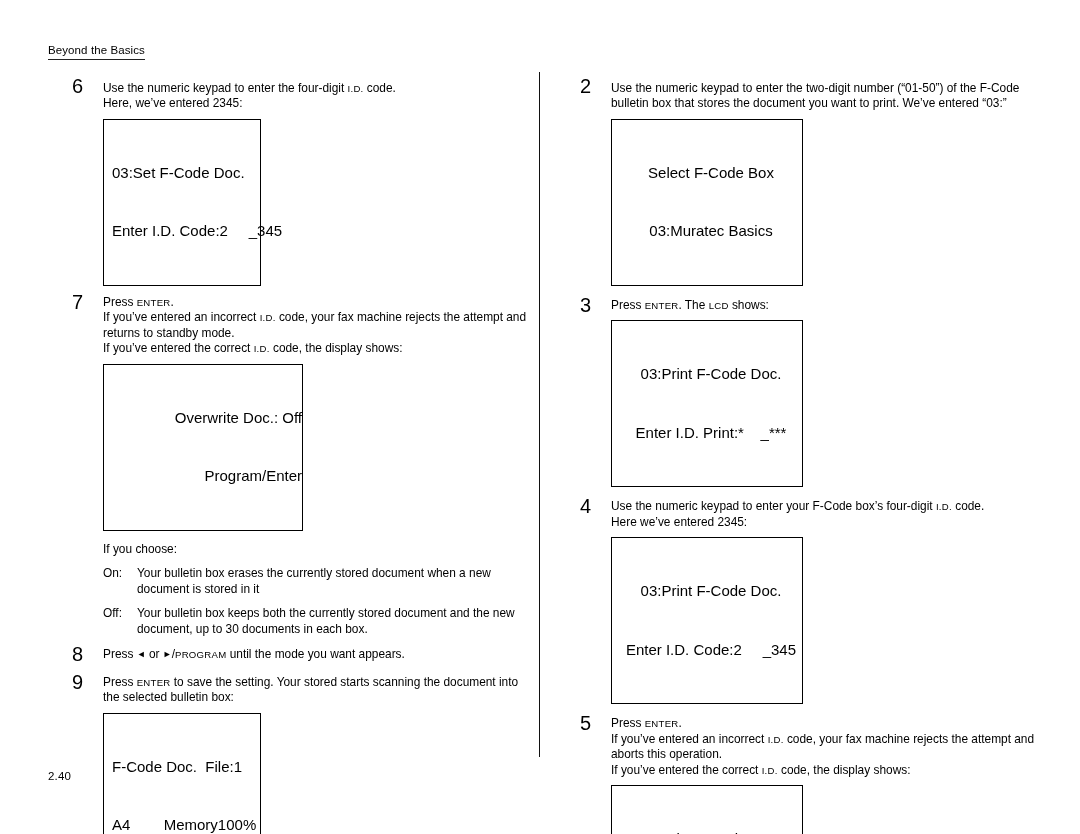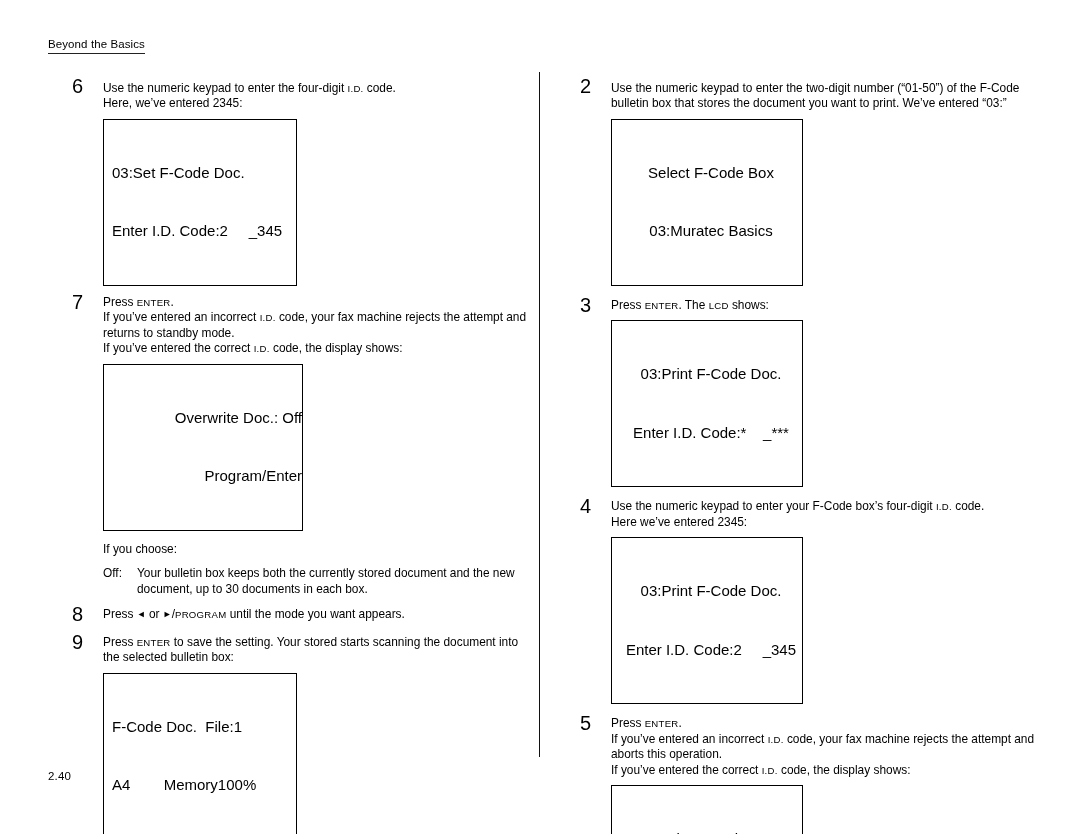--- a/index.html
+++ b/index.html
@@ -18,21 +18,21 @@
 
   .page {
     position: absolute;
     inset: 0;
   }
 
   
   .running-head {
     position: absolute;
     left: 48px;
-    top: 38px;
+    top: 44px;
     font-size: 11.5px;
     letter-spacing: 0.1px;
     padding-bottom: 3px;
     border-bottom: 1.4px solid #222;
     display: inline-block;
   }
 
   
   .folio {
     position: absolute;
@@ -93,21 +93,21 @@
   }
 
   .arrow { font-size: 9px; vertical-align: 1px; }
 
   
   .lcd {
     border: 1.6px solid #000;
     box-sizing: border-box;
     padding: 4px 0 5px 8px;
     margin: 7px 0 4px 0;
-    width: 194px;
+    width: 158px;
     font-size: 15px;
     line-height: 1.30;
     white-space: pre;
   }
   .lcd.wide { width: 200px; text-align: right; }
   .lcd.mid  { width: 192px; text-align: center; }
 
   .lcd-line { display: block; }
 
   
@@ -152,20 +152,24 @@
       <div class="step-num tight">7</div>
       <p class="para"><span>Press </span><span class="sc">Enter</span><span>.</span></p>
       <p class="para"><span>If you’ve entered an incorrect </span><span class="sc">I.D.</span><span> code, your fax machine rejects the attempt and returns to standby mode.</span></p>
       <p class="para"><span>If you’ve entered the correct </span><span class="sc">I.D.</span><span> code, the display shows:</span></p>
       <div class="lcd wide">
         <span class="lcd-line">Overwrite Doc.: Off</span>
         <span class="lcd-line">          Program/Enter</span>
       </div>
       <p class="para" style="margin-top:11px">If you choose:</p>
       <div class="hang narrow">
+        <span class="tag">On:</span>
+        <span class="hang-body">Your bulletin box erases the currently stored document when a new document is stored in it</span>
+      </div>
+      <div class="hang narrow">
         <span class="tag">Off:</span>
         <span class="hang-body">Your bulletin box keeps both the currently stored document and the new document, up to 30 documents in each box.</span>
       </div>
     </div>
 
     <div class="step" style="margin-top:10px">
       <div class="step-num tight">8</div>
       <p class="para"><span>Press </span><span class="arrow">◄</span><span> or </span><span class="arrow">►</span><span>/</span><span class="sc">Program</span><span> until the mode you want appears.</span></p>
     </div>
 
@@ -190,21 +194,21 @@
         <span class="lcd-line">Select F-Code Box</span>
         <span class="lcd-line">03:Muratec Basics</span>
       </div>
     </div>
 
     <div class="step" style="margin-top:12px">
       <div class="step-num tight">3</div>
       <p class="para"><span>Press </span><span class="sc">Enter</span><span>. The </span><span class="sc">LCD</span><span> shows:</span></p>
       <div class="lcd mid">
         <span class="lcd-line">03:Print F-Code Doc.</span>
-        <span class="lcd-line">Enter I.D. Code:*    _***</span>
+        <span class="lcd-line">Enter I.D. Print:*    _***</span>
       </div>
     </div>
 
     <div class="step" style="margin-top:12px">
       <div class="step-num tight">4</div>
       <p class="para"><span>Use the numeric keypad to enter your F-Code box’s four-digit </span><span class="sc">I.D.</span><span> code.</span></p>
       <p class="para">Here we’ve entered 2345:</p>
       <div class="lcd mid">
         <span class="lcd-line">03:Print F-Code Doc.</span>
         <span class="lcd-line">Enter I.D. Code:2     _345</span>

